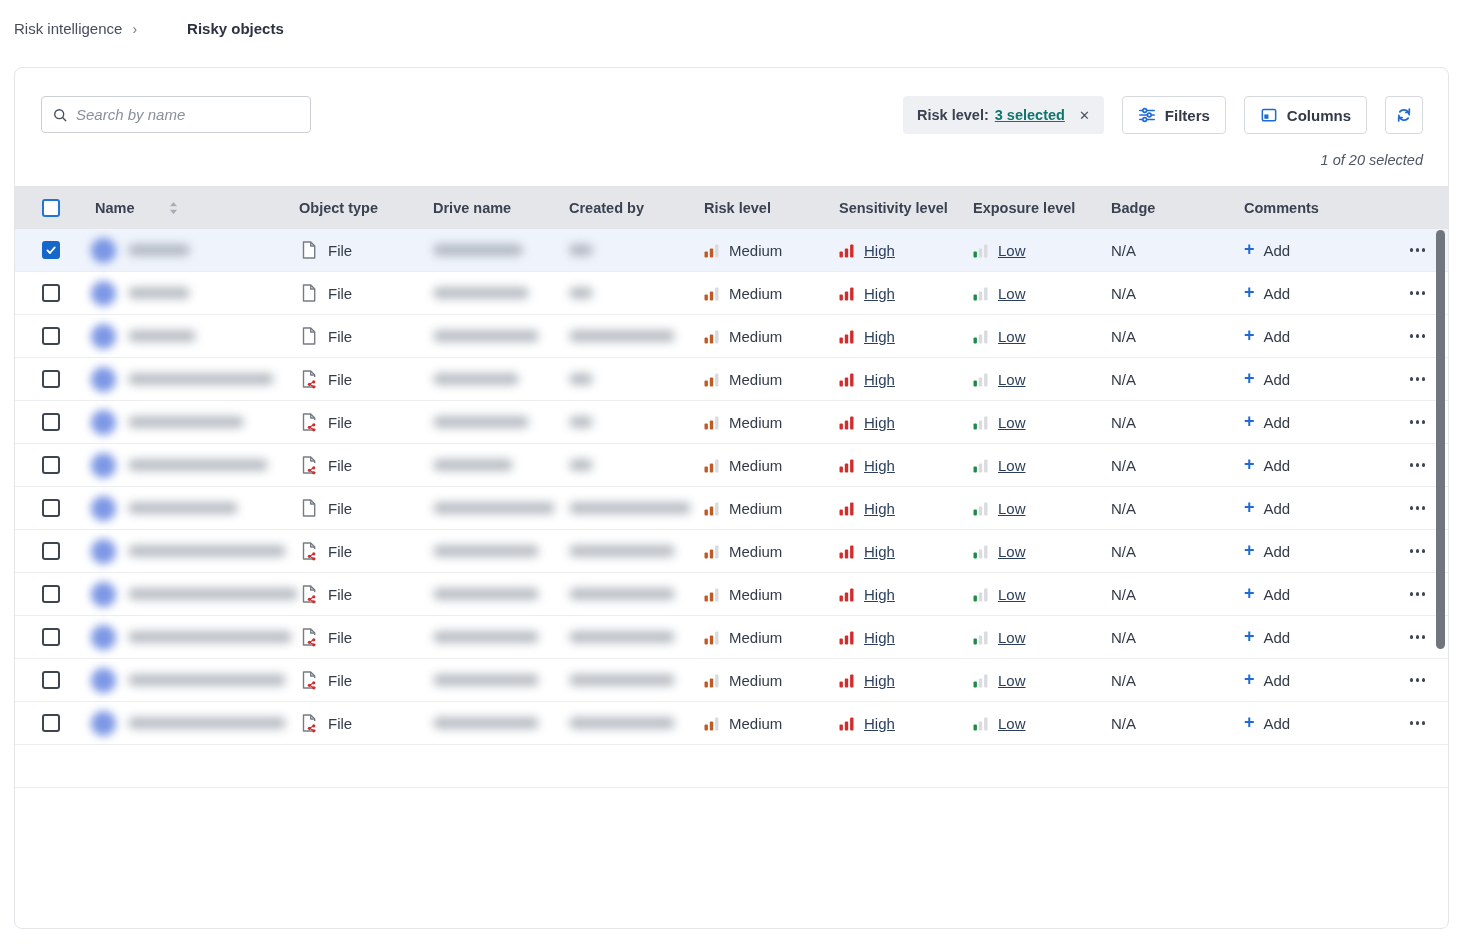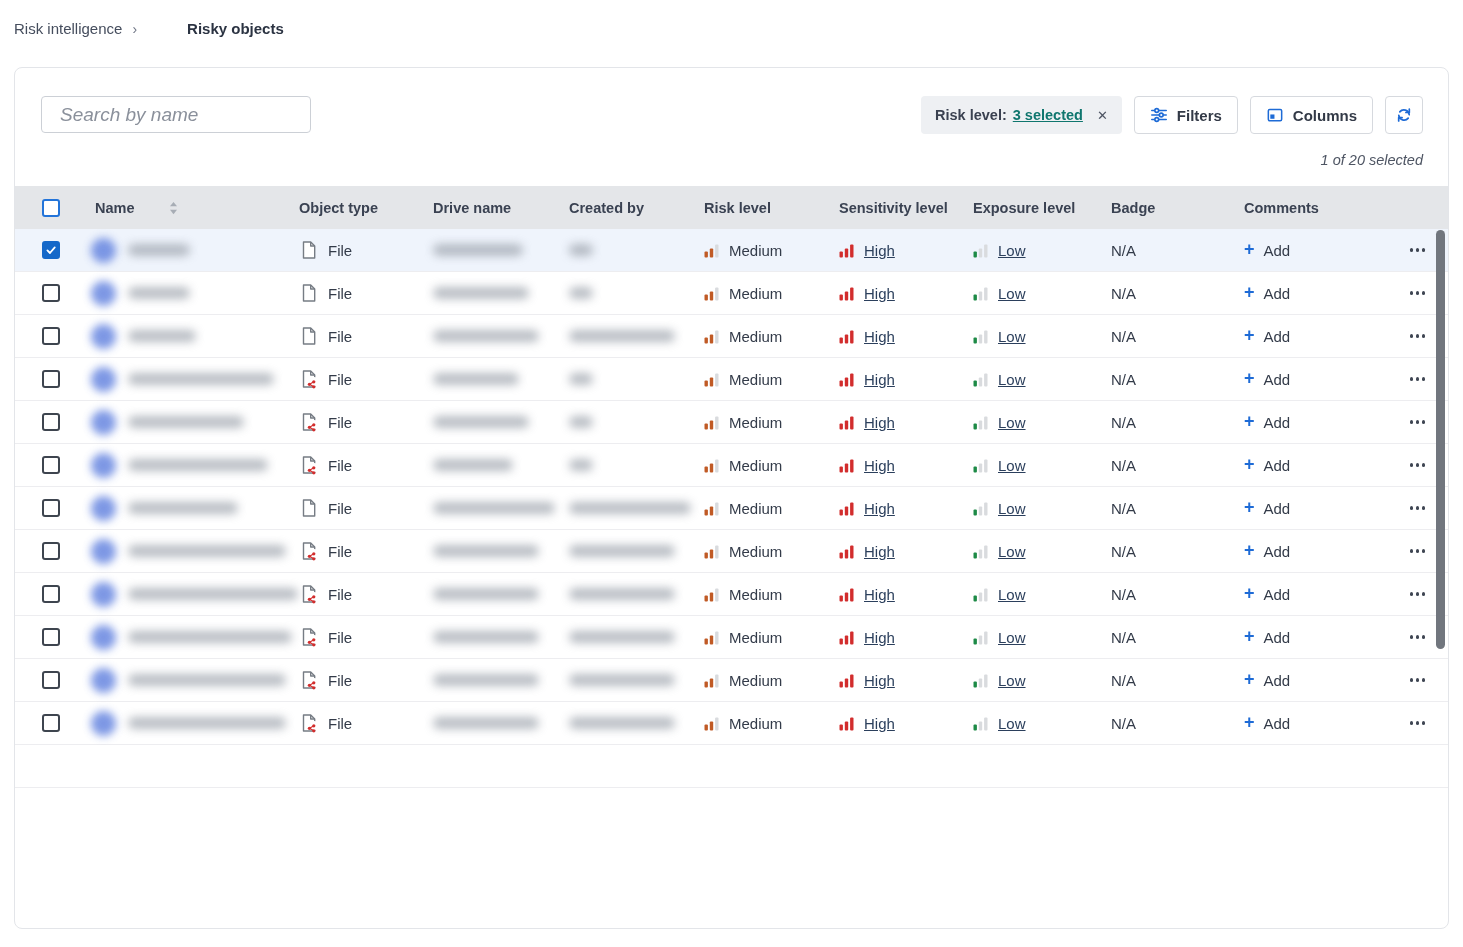--- a/index.html
+++ b/index.html
@@ -12,31 +12,31 @@
   .crumb-sep { color:#6e7585; font-size:14px; }
   .crumb-current { color:#2b3342; font-weight:700;margin-left:40px; }
 
   
   .card { position:absolute; left:14px; top:67px; width:1435px; height:862px;
     background:#fff; border:1px solid #e3e5e9; border-radius:8px; overflow:hidden; }
 
   
   .search-wrap { position:absolute; left:26px; top:28px; width:270px; height:37px;
     border:1px solid #ccd0d6; border-radius:4px; background:#fff; display:flex; align-items:center; padding:0 10px; gap:8px; }
-  .search-wrap input { border:none; outline:none; flex:1; font-size:19px; font-style:italic; color:#6d28d9;
+  .search-wrap input { border:none; outline:none; flex:1; font-size:15px; font-style:italic; color:#6d28d9;
     font-family:"Liberation Sans","DejaVu Sans",sans-serif; background:transparent; }
   .search-wrap input::placeholder { color:#8a909b; font-style:italic; }
 
   .toolbar-right { position:absolute; right:25px; top:28px; display:flex; align-items:center; gap:12px; height:38px; }
   .chip { background:#eef0f3; border-radius:4px; height:38px; display:flex; align-items:center; padding:0 14px; gap:6px; font-size:14.5px; }
   .chip .chip-label { color:#3a4150; font-weight:600; }
   .chip .chip-value { color:#0f766e; font-weight:700; text-decoration:underline; cursor:pointer; }
   .chip .chip-close { color:#4d5462; font-size:13px; margin-left:8px; cursor:pointer; }
   .btn { background:#fff; border:1px solid #d6d9de; border-radius:4px; height:38px; display:flex; align-items:center;
-    gap:9px; padding:0 15px; font-size:15px; font-weight:600; color:#333a47; cursor:pointer; }
+    gap:9px; padding:0 15px; font-size:15px; font-weight:600; color:#333a47; cursor:pointer;margin-left:6px; }
   .btn.icon-only { width:38px; padding:0; justify-content:center; }
 
   .selection-summary { position:absolute; right:25px; top:84px; font-size:14.5px; font-style:italic; color:#4e5563; }
 
   
   .grid { display:grid; grid-template-columns:66px 218px 134px 136px 135px 135px 134px 138px 133px 152px 1fr; align-items:center; }
   .thead { position:absolute; left:0; top:118px; width:100%; height:43px; background:#e4e6e9; }
   .th { font-size:14.5px; font-weight:600; color:#3a4252; display:flex; align-items:center; gap:6px; }
   .th.name { padding-left:14px; cursor:pointer;gap:34px; }
   .cb { width:18px; height:18px; border-radius:3px; background:#fff; display:inline-flex; align-items:center; justify-content:center; cursor:pointer; }

